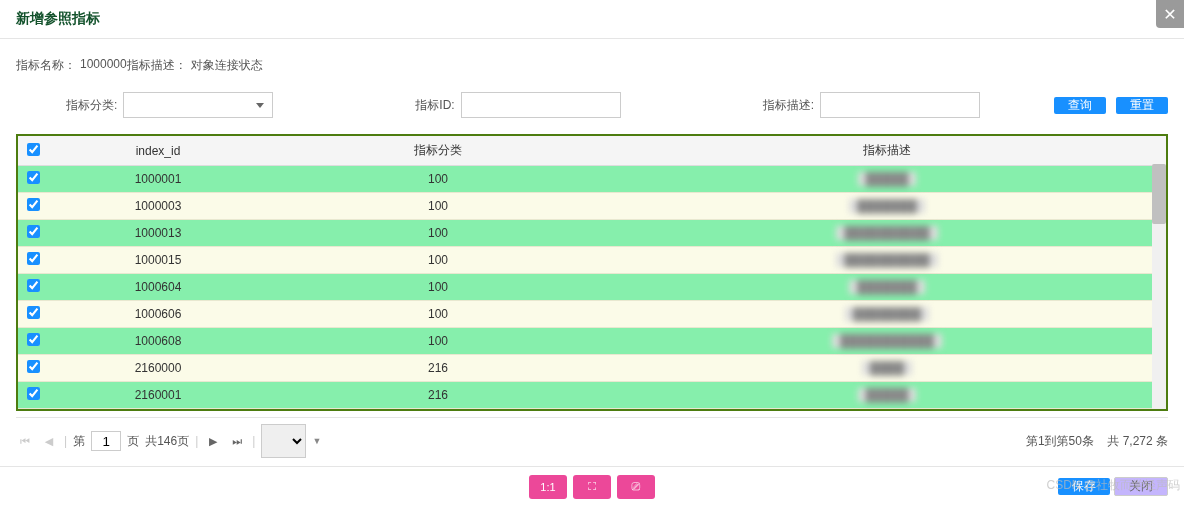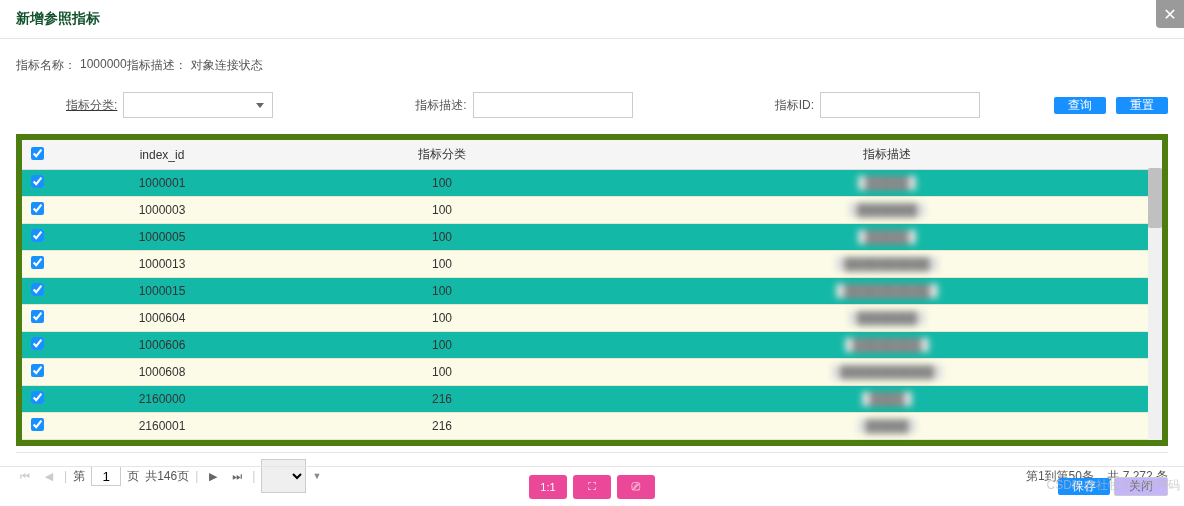--- a/index.html
+++ b/index.html
@@ -15,26 +15,26 @@
     .filter-row { padding: 8px 16px 16px; display: flex; align-items: center; gap: 12px; }
     .filter-group { display: flex; align-items: center; gap: 6px; }
     .filter-label { color: #555; text-align: right; }
     .filter-select { width: 150px; height: 26px; border: 1px solid #ccc; background: #fff; position: relative; padding: 0 6px; }
     .filter-select::after { content: ''; position: absolute; right: 8px; top: 10px; border-left: 4px solid transparent; border-right: 4px solid transparent; border-top: 5px solid #666; }
     .filter-input { width: 160px; height: 26px; border: 1px solid #ccc; padding: 0 6px; }
     .btn-group { margin-left: auto; display: flex; gap: 10px; }
     .btn { padding: 0 14px; border: none; color: #fff; cursor: pointer; font-size: 12px; border-radius: 2px; }
     .btn-primary { background: #1890ff; }
     
-    .table-wrap { margin: 0 16px; border: 6px solid #4d7c0f; position: relative; }
+    .table-wrap { margin: 0 16px; border: 2px solid #4d7c0f; position: relative; }
     .table { width: 100%; border-collapse: collapse; }
     .table th { background: #f5f5f5; font-weight: normal; padding: 6px 8px; border-bottom: 1px solid #ddd; text-align: center; font-size: 12px; }
     .table th:first-child { width: 30px; }
     .table td { padding: 5px 8px; border-bottom: 1px solid #e8e8d0; text-align: center; font-size: 12px; }
-    .table tbody tr { background: #14b8a6; }
+    .table tbody tr { background: #86efac; }
     .table tbody tr:nth-child(even) { background: #fbfbe8; }
     .chk { width: 13px; height: 13px; accent-color: #1890ff; }
     .blur-text { filter: blur(3px); color: #888; background: #ddd; display: inline-block; padding: 0 8px; }
     .scroll-track { position: absolute; right: 0; top: 28px; bottom: 0; width: 14px; background: #f0f0f0; }
     .scroll-thumb { position: absolute; top: 0; width: 100%; height: 60px; background: #c0c0c0; border-radius: 2px; }
     
     .pager { margin: 6px 16px; display: flex; align-items: center; gap: 6px; font-size: 12px; color: #555; border-top: 1px solid #e5e5e5; padding-top: 6px; }
     .pager-btn { width: 18px; height: 18px; display: inline-flex; align-items: center; justify-content: center; cursor: pointer; color: #666; font-size: 11px; }
     .pager-btn.disabled { color: #ccc; }
     .pager-sep { color: #ccc; }
@@ -42,21 +42,21 @@
     .page-size { border: 1px solid #ccc; height: 20px; padding: 16px 4px; }
     .pager-info { margin-left: auto; }
     
     .footer { position: absolute; bottom: 0; left: 0; right: 0; height: 40px; border-top: 1px solid #e5e5e5; display: flex; align-items: center; padding: 0 16px; }
     .footer-tools { position: absolute; left: 50%; transform: translateX(-50%); display: flex; gap: 6px; }
     .tool-btn { width: 38px; height: 24px; background: #ec4899; color: #fff; border-radius: 3px; display: flex; align-items: center; justify-content: center; font-size: 11px; cursor: pointer; }
     .footer-actions { margin-left: auto; display: flex; gap: 4px; align-items: center; }
     .btn-cancel { background: #c4b5fd; color: #666; border: 1px solid #ccc; }
     .watermark { position: absolute; right: 4px; bottom: 12px; color: #bbb; font-size: 12px; opacity: 0.7; }
     
-    .fg-cat { margin-left: 50px; text-decoration: underline; }
+    .fg-cat { margin-left: 50px; }
     .fg-id { margin-left: 130px; }
     .fg-desc { margin-left: 130px; }
   </style>
 </head>
 <body>
 
 <div class="dialog-header">
   <span class="dialog-title">新增参照指标</span>
 </div>
 <div class="close-btn">
@@ -72,26 +72,26 @@
     <span>指标描述：</span>
     <span>对象连接状态</span>
   </div>
 </div>
 
 <div class="filter-row">
   <div class="filter-group fg-cat">
     <span class="filter-label">指标分类:</span>
     <div class="filter-select"></div>
   </div>
+  <div class="filter-group fg-id">
+    <span class="filter-label">指标ID:</span>
+    <input class="filter-input" style="">
+  </div>
   <div class="filter-group fg-desc">
     <span class="filter-label">指标描述:</span>
-    <input class="filter-input" style="">
-  </div>
-  <div class="filter-group fg-id">
-    <span class="filter-label">指标ID:</span>
     <input class="filter-input" style="">
   </div>
   <div class="btn-group">
     <button class="btn btn-primary">查询</button>
     <button class="btn btn-primary">重置</button>
   </div>
 </div>
 
 <div class="table-wrap">
   <table class="table">
@@ -108,26 +108,20 @@
     <td><input type="checkbox" class="chk" checked="" style=""></td>
     <td>1000001</td>
     <td>100</td>
     <td><span class="blur-text">█████</span></td>
         </tr>
         <tr>
     <td><input type="checkbox" class="chk" checked="" style=""></td>
     <td>1000003</td>
     <td>100</td>
     <td><span class="blur-text">███████</span></td>
-        </tr>
-        <tr>
-    <td><input type="checkbox" class="chk" checked="" style=""></td>
-    <td>1000005</td>
-    <td>100</td>
-    <td><span class="blur-text">█████</span></td>
         </tr>
         <tr>
     <td><input type="checkbox" class="chk" checked="" style=""></td>
     <td>1000013</td>
     <td>100</td>
     <td><span class="blur-text">██████████</span></td>
         </tr>
         <tr>
     <td><input type="checkbox" class="chk" checked="" style=""></td>
     <td>1000015</td>

